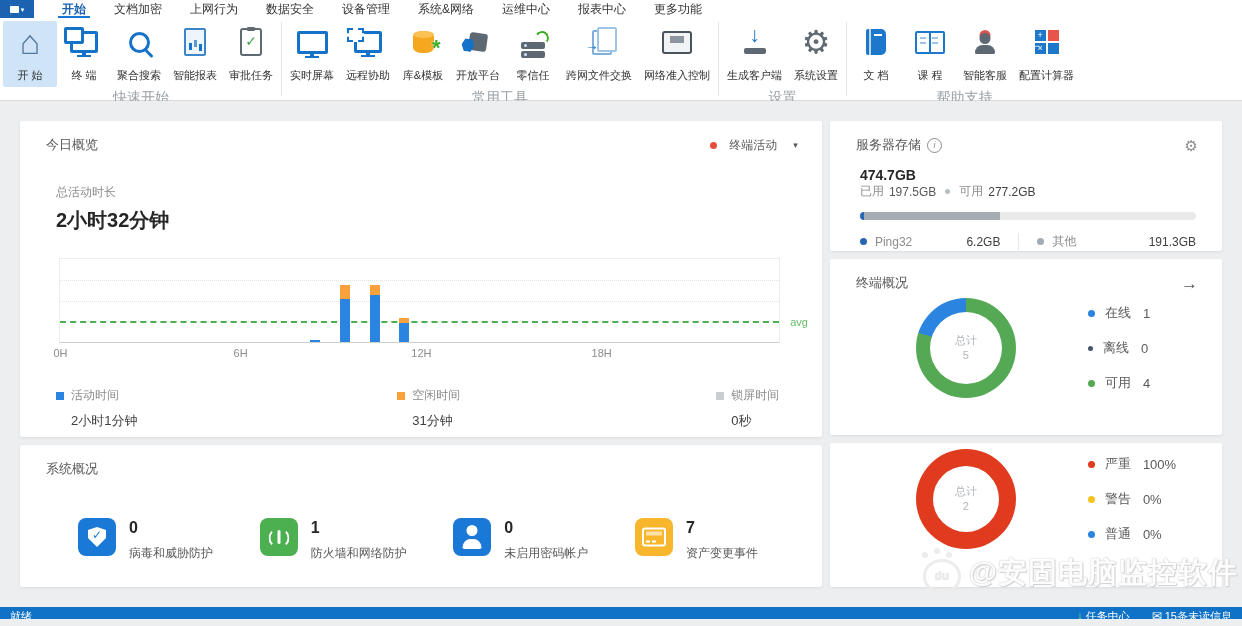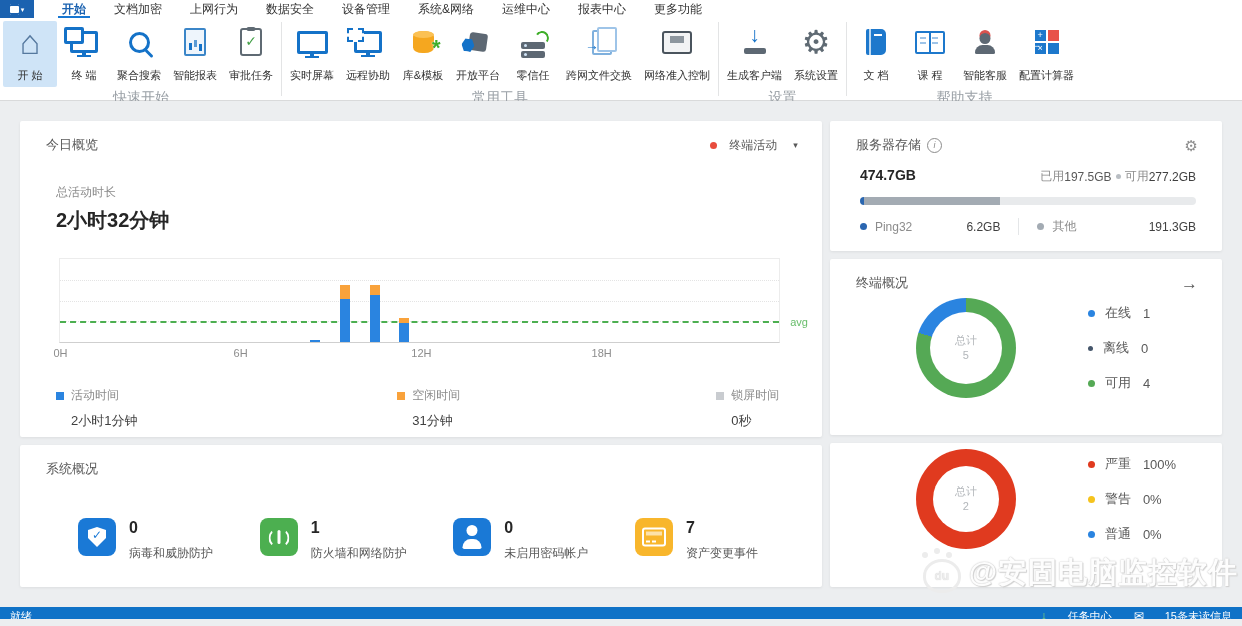--- a/index.html
+++ b/index.html
@@ -131,23 +131,23 @@
   .t-asset{position:absolute;left:50%;top:50%;transform:translate(-50%,-50%);width:20px;height:15px;border:2px solid #fff;border-radius:3px;}
   .t-asset::before{content:"";position:absolute;left:2px;top:2px;right:2px;height:4px;background:rgba(255,255,255,.6);}
   .t-asset::after{content:"";position:absolute;left:2px;bottom:2px;width:4px;height:2px;background:#fff;box-shadow:6px 0 0 #fff;}
 
   
   .card-storage{height:130px;}
   .info-i{width:13px;height:13px;border:1px solid #8c8c8c;border-radius:50%;font-size:9px;color:#8c8c8c;display:inline-flex;align-items:center;justify-content:center;font-style:italic;}
   .info-i::before{content:"i";}
   .gear-g{font-size:15px;color:#8c8c8c;cursor:pointer;line-height:1;}
   .gear-g::before{content:"⚙";}
-  .st-row{display:flex;justify-content:space-between;align-items:baseline;padding:13px 26px 0 30px;font-size:12px;}
+  .st-row{display:flex;justify-content:space-between;align-items:baseline;padding:13px 26px 0 30px;font-size:12px;flex-direction:column;}
   .st-total{font-size:14px;font-weight:bold;color:#262626;}
-  .st-used{color:#8c8c8c;display:flex;align-items:center;}
+  .st-used{color:#8c8c8c;display:flex;align-items:center;gap:5px;}
   .st-used .v{color:#595959;}
   .st-used .v2{color:#404040;}
   .st-sep{width:5px;height:5px;border-radius:50%;background:#b9bec3;margin:0 4px;}
   .st-bar{margin:12px 26px 0 30px;height:8px;background:#e8eaec;border-radius:4px;display:flex;overflow:hidden;}
   .st-seg{height:100%;}
   .st-legend{display:flex;margin:13px 26px 0 30px;font-size:12px;}
   .st-li{flex:1;display:flex;align-items:center;gap:8px;color:#8c8c8c;}
   .st-li + .st-li{border-left:1px solid #e4e6e8;padding-left:18px;}
   .st-li .lv{margin-left:auto;color:#404040;padding-right:18px;}
   .st-li:last-child .lv{padding-right:0;}
@@ -170,21 +170,21 @@
   .paw{position:relative;width:32px;height:28px;border:3px solid #ececec;border-radius:50% 50% 46% 46%;color:#ececec;
     display:flex;align-items:center;justify-content:center;font-size:12px;font-weight:bold;text-shadow:0 0 1px #c9c9c9;}
   .paw::before{content:"";position:absolute;top:-10px;left:-4px;width:6px;height:6px;background:#ececec;border-radius:50%;
     box-shadow:12px -4px 0 #ececec,24px 0 0 #ececec;}
   .wm-text{font-size:29px;font-weight:bold;color:rgba(255,255,255,.96);letter-spacing:1px;
     text-shadow:0 0 1px #c6c6c6,0 0 2px #d8d8d8,1px 1px 1px #cfcfcf;}
 
   
   .statusbar{height:18px;background:#0f72c7;color:#fff;font-size:11px;display:flex;align-items:center;padding:0 10px;box-sizing:border-box;}
   .sb-right{margin-left:auto;display:flex;align-items:center;gap:22px;}
-  .sb-item{display:flex;align-items:center;gap:21px;cursor:pointer;}
+  .sb-item{display:flex;align-items:center;gap:3px;cursor:pointer;}
   .sb-dl::before{content:"↓";color:#8ae06e;font-weight:bold;font-size:12px;}
   .sb-mail::before{content:"✉";color:#fff;font-size:12px;}
 </style>
 </head>
 <body>
 
 <div class="app">
 
   <div class="menubar">
     <div class="appbtn">

